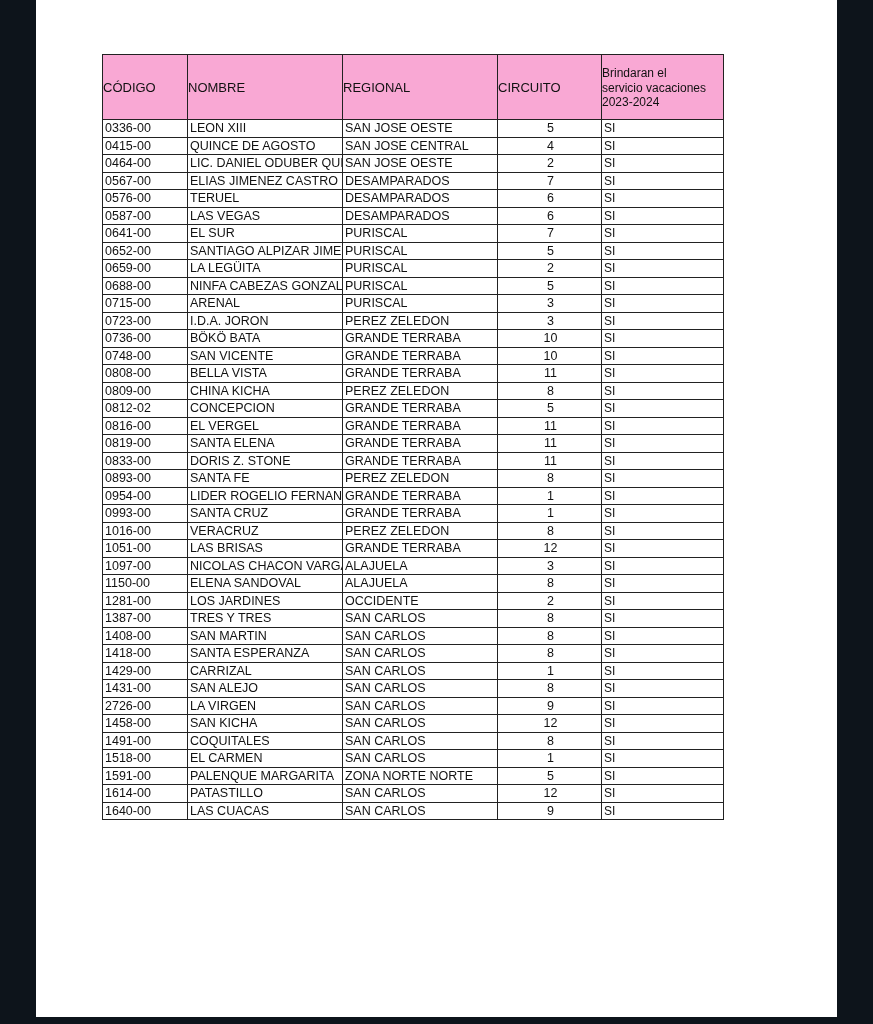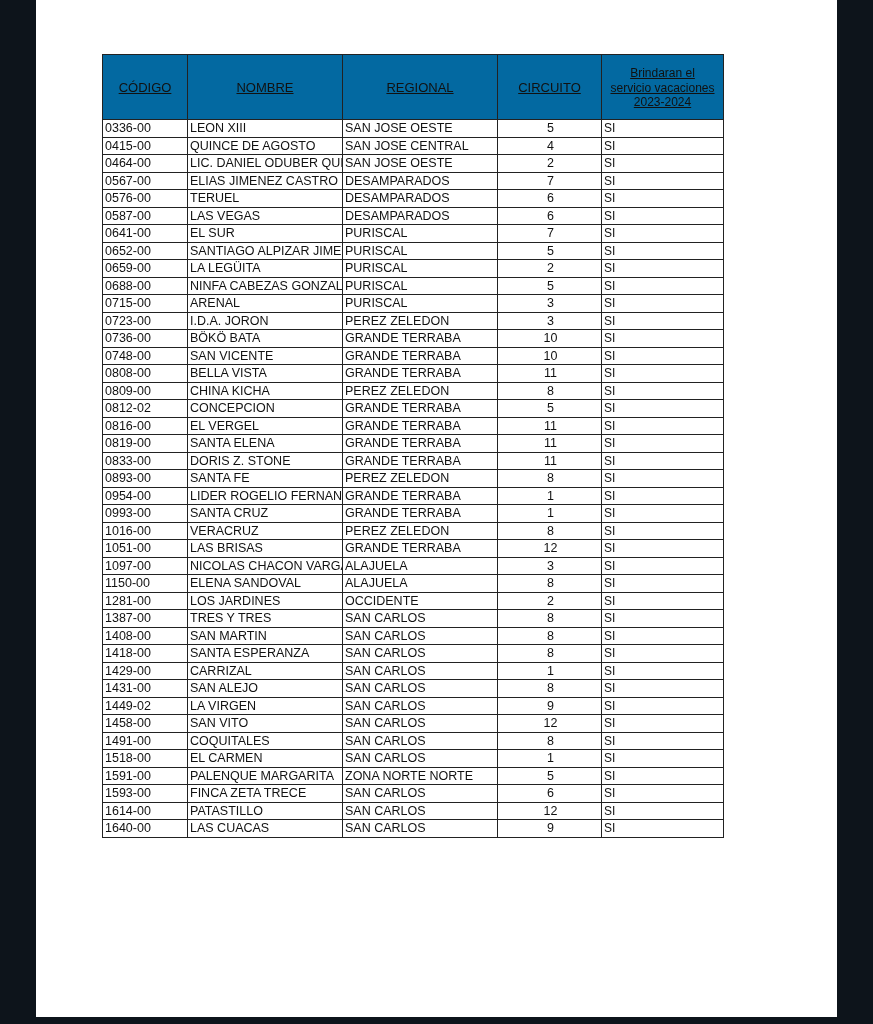--- a/index.html
+++ b/index.html
@@ -20,27 +20,26 @@
     width: 621px;
     font-size: 12.5px;
     color: #111;
   }
   table.doc-table col.c-code { width: 85px; }
   table.doc-table col.c-name { width: 155px; }
   table.doc-table col.c-reg { width: 155px; }
   table.doc-table col.c-circ { width: 104px; }
   table.doc-table col.c-serv { width: 122px; }
   table.doc-table th {
-    background: #0369a1;
+    background: #f9a8d4;
     border: 1.5px solid #222;
     height: 62px;
     font-weight: normal;
-    text-decoration: underline;
     font-size: 13px;
-    text-align: center;
+    text-align: left;
     vertical-align: middle;
     padding: 0;
   }
   table.doc-table th.serv-head {
     font-size: 12px;
     line-height: 14.5px;
     padding-top: 2px;
   }
   table.doc-table td {
     border: 1.5px solid #222;
@@ -304,29 +303,29 @@
           <td class="s">SI</td>
         </tr>
         <tr>
           <td>1431-00</td>
           <td>SAN ALEJO</td>
           <td>SAN CARLOS</td>
           <td class="c">8</td>
           <td class="s">SI</td>
         </tr>
         <tr>
-          <td>1449-02</td>
+          <td>2726-00</td>
           <td>LA VIRGEN</td>
           <td>SAN CARLOS</td>
           <td class="c">9</td>
           <td class="s">SI</td>
         </tr>
         <tr>
           <td>1458-00</td>
-          <td>SAN VITO</td>
+          <td>SAN KICHA</td>
           <td>SAN CARLOS</td>
           <td class="c">12</td>
           <td class="s">SI</td>
         </tr>
         <tr>
           <td>1491-00</td>
           <td>COQUITALES</td>
           <td>SAN CARLOS</td>
           <td class="c">8</td>
           <td class="s">SI</td>
@@ -336,27 +335,20 @@
           <td>EL CARMEN</td>
           <td>SAN CARLOS</td>
           <td class="c">1</td>
           <td class="s">SI</td>
         </tr>
         <tr>
           <td>1591-00</td>
           <td>PALENQUE MARGARITA</td>
           <td>ZONA NORTE NORTE</td>
           <td class="c">5</td>
-          <td class="s">SI</td>
-        </tr>
-        <tr>
-          <td>1593-00</td>
-          <td>FINCA ZETA TRECE</td>
-          <td>SAN CARLOS</td>
-          <td class="c">6</td>
           <td class="s">SI</td>
         </tr>
         <tr>
           <td>1614-00</td>
           <td>PATASTILLO</td>
           <td>SAN CARLOS</td>
           <td class="c">12</td>
           <td class="s">SI</td>
         </tr>
         <tr>

